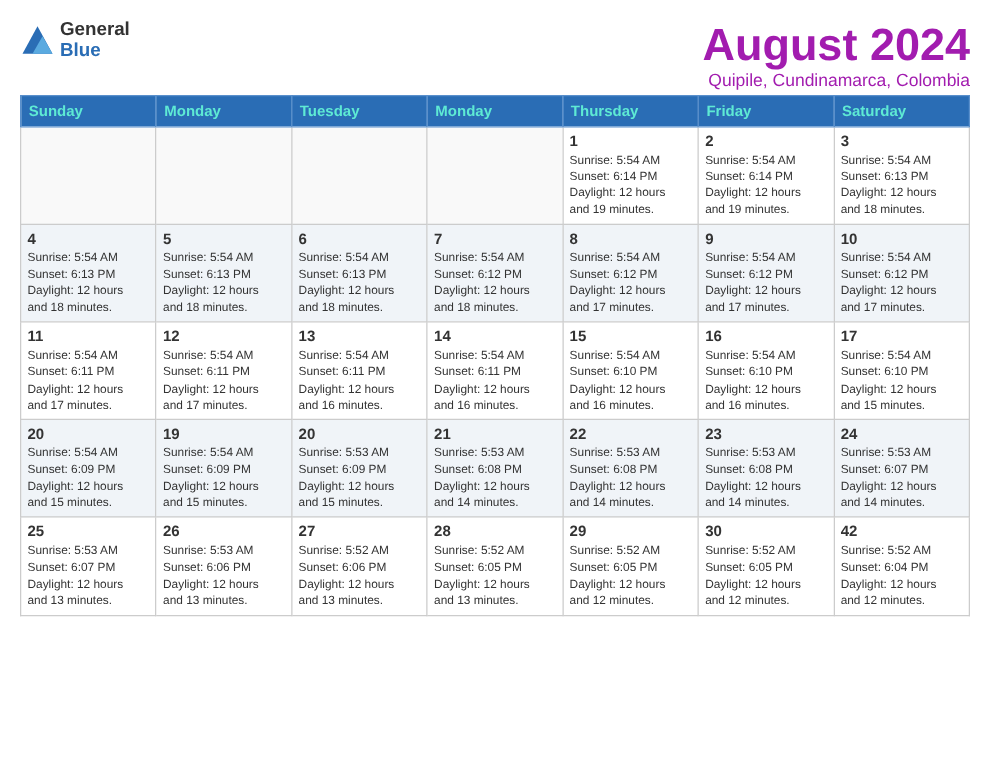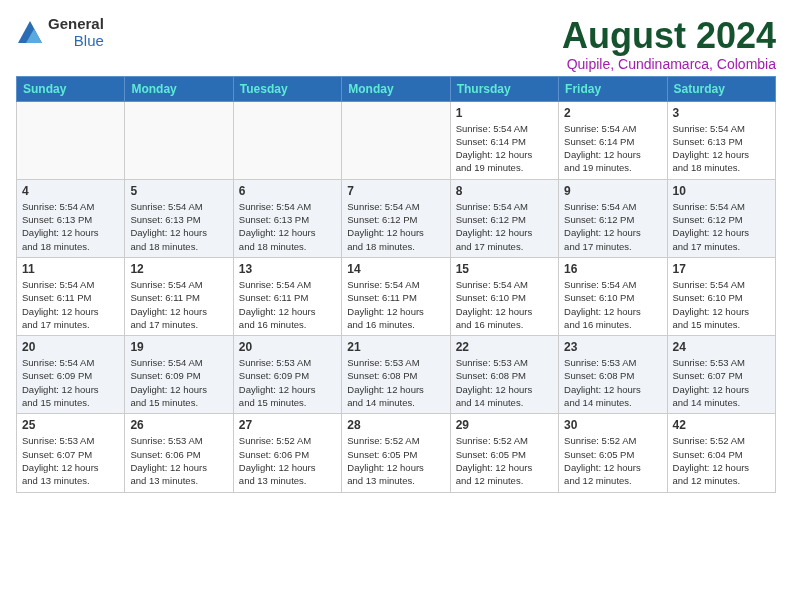--- a/index.html
+++ b/index.html
@@ -26,35 +26,34 @@
       flex-direction: column;
       line-height: 1.1;
     }
     .logo-general {
       font-size: 15px;
       font-weight: bold;
       color: #333;
     }
     .logo-blue {
       font-size: 15px;
-      font-weight: normal;
+      font-weight: bold;
       color: #2a6db5;
-      text-align: right;
     }
     .logo-icon {
       width: 28px;
       height: 28px;
     }
     .title-block {
       text-align: right;
     }
     .month-title {
       font-size: 36px;
       font-weight: bold;
-      color: #14532d;
+      color: #a21caf;
       line-height: 1.1;
     }
     .location {
       font-size: 14px;
       color: #a21caf;
     }
     .calendar {
       width: 100%;
       border-collapse: collapse;
     }

